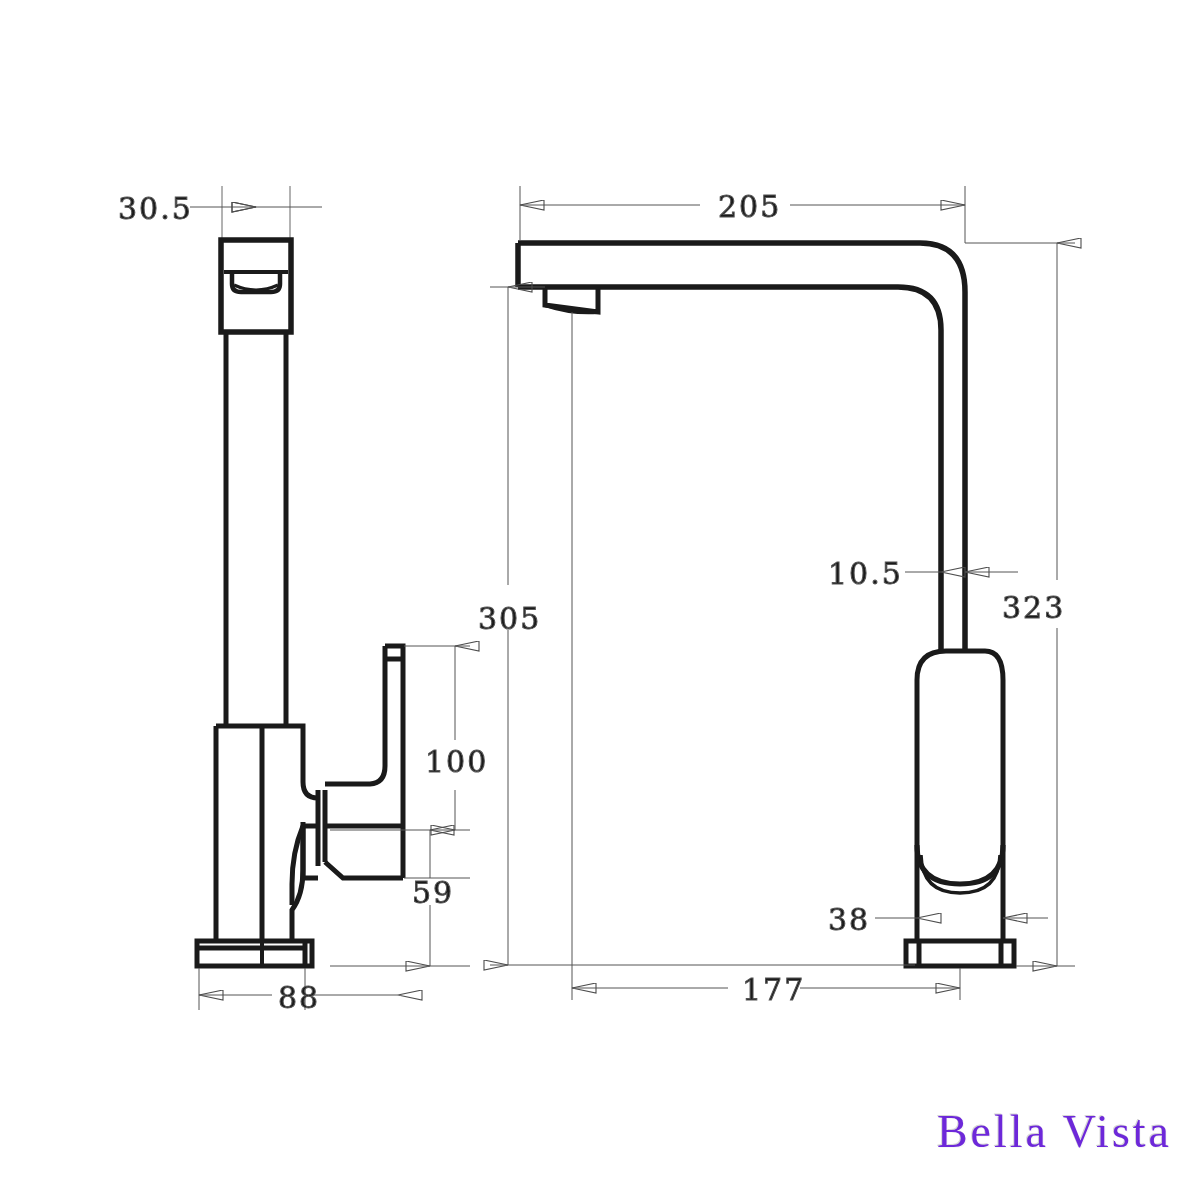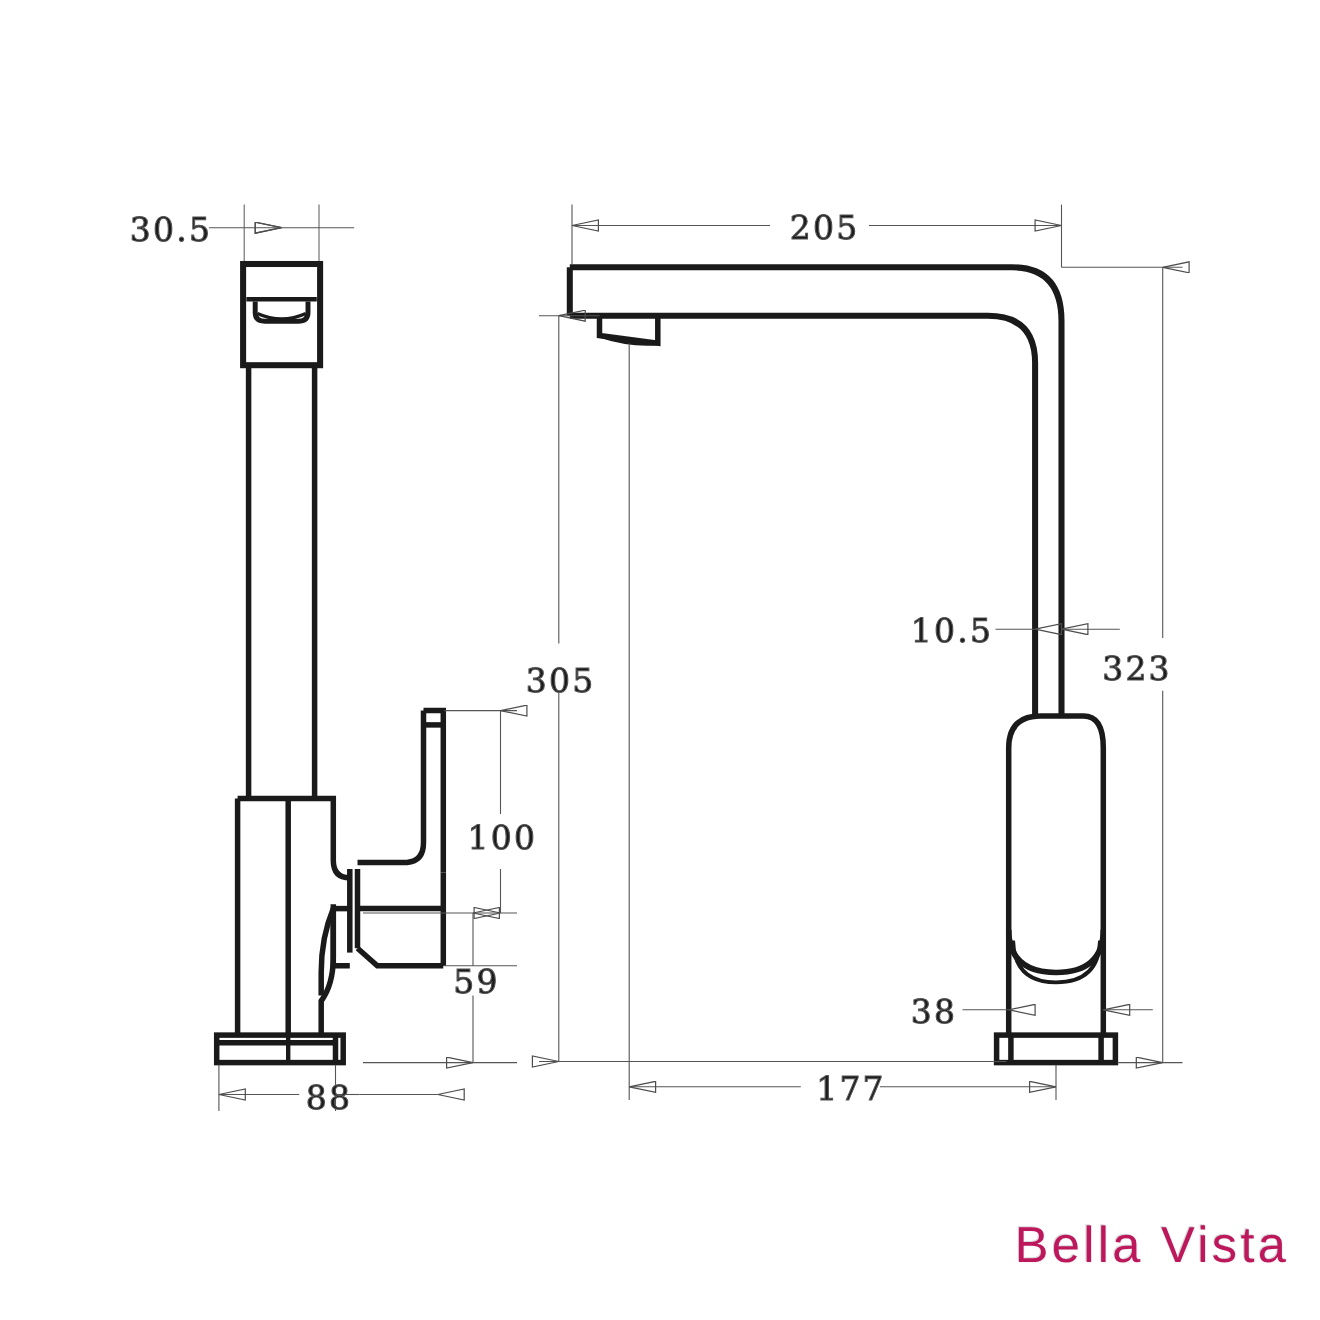--- a/index.html
+++ b/index.html
@@ -28,24 +28,24 @@
   .dim-text {
     font-family: "DejaVu Serif", serif;
     font-size: 30px;
     fill: #1a1a1a;
     letter-spacing: 2px;
   }
   .brand {
     position: absolute;
     right: 28px;
     bottom: 42px;
-    font-family: Liberation Sans, sans-serif;
+    font-family: Liberation Serif, serif;
     font-size: 46px;
     letter-spacing: 3px;
-    color: #be185d;
+    color: #6d28d9;
     text-shadow: 1px 1px 0 #f7f7f7, -1px -1px 0 #d6d6d6;
     white-space: nowrap;
     user-select: none;
   }
 </style>
 </head>
 <body>
 
 <div id="sheet">
 

